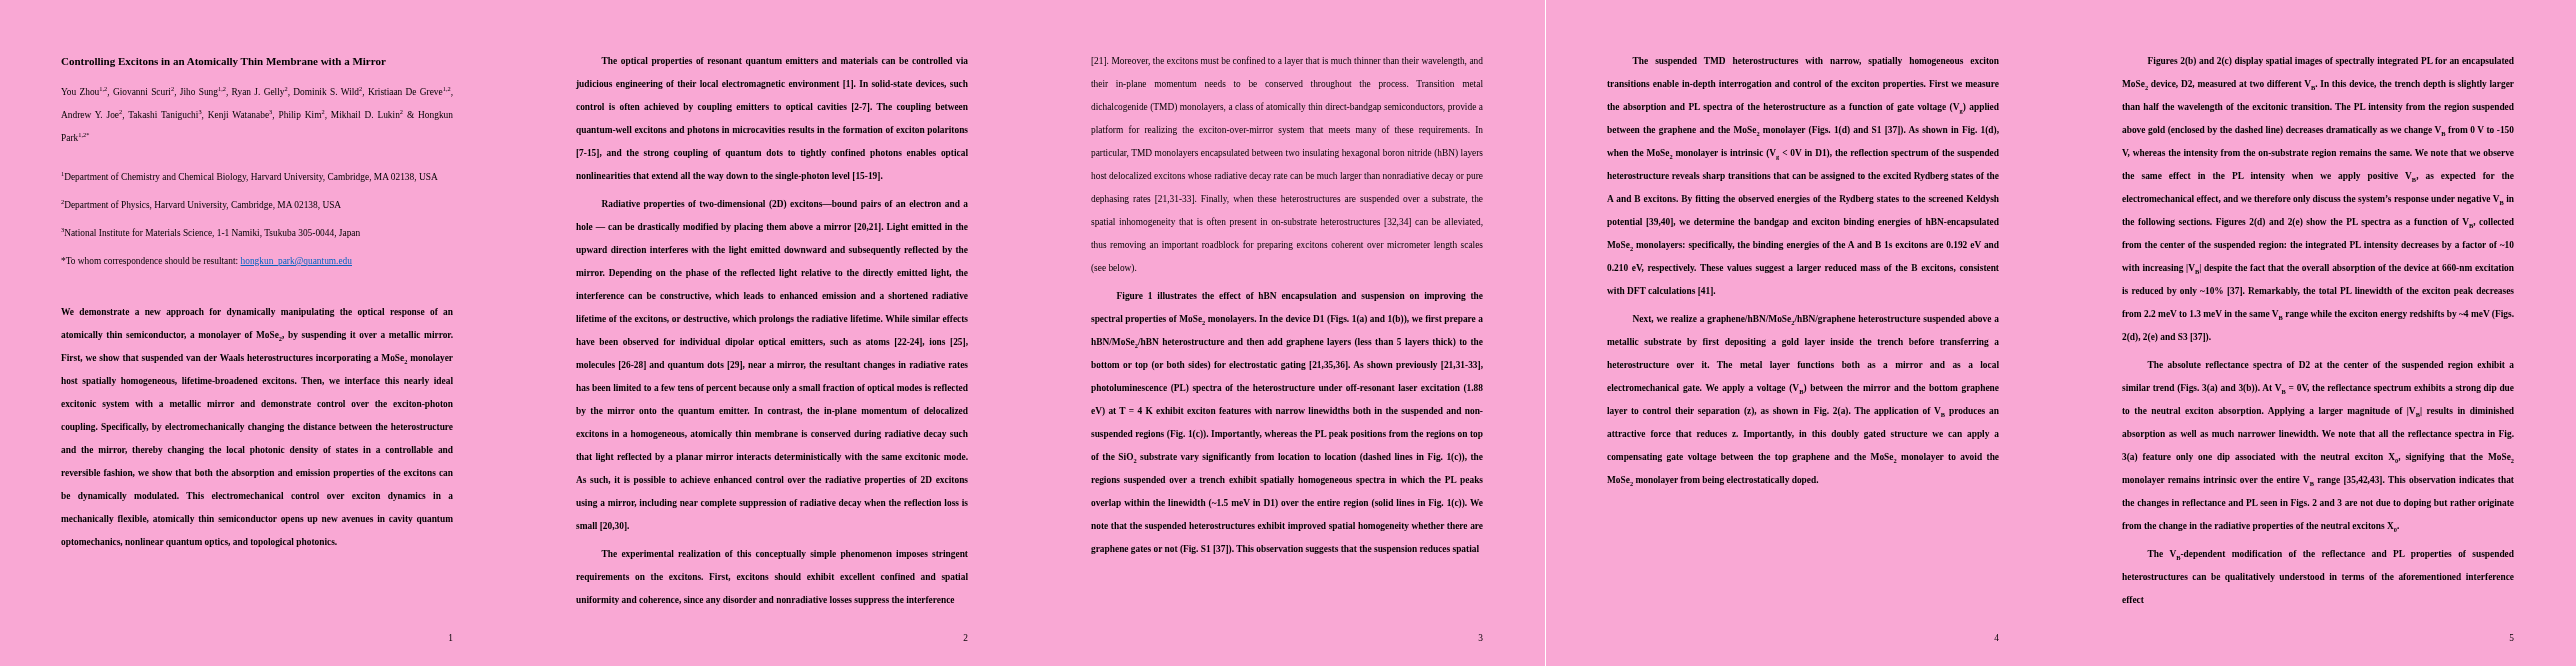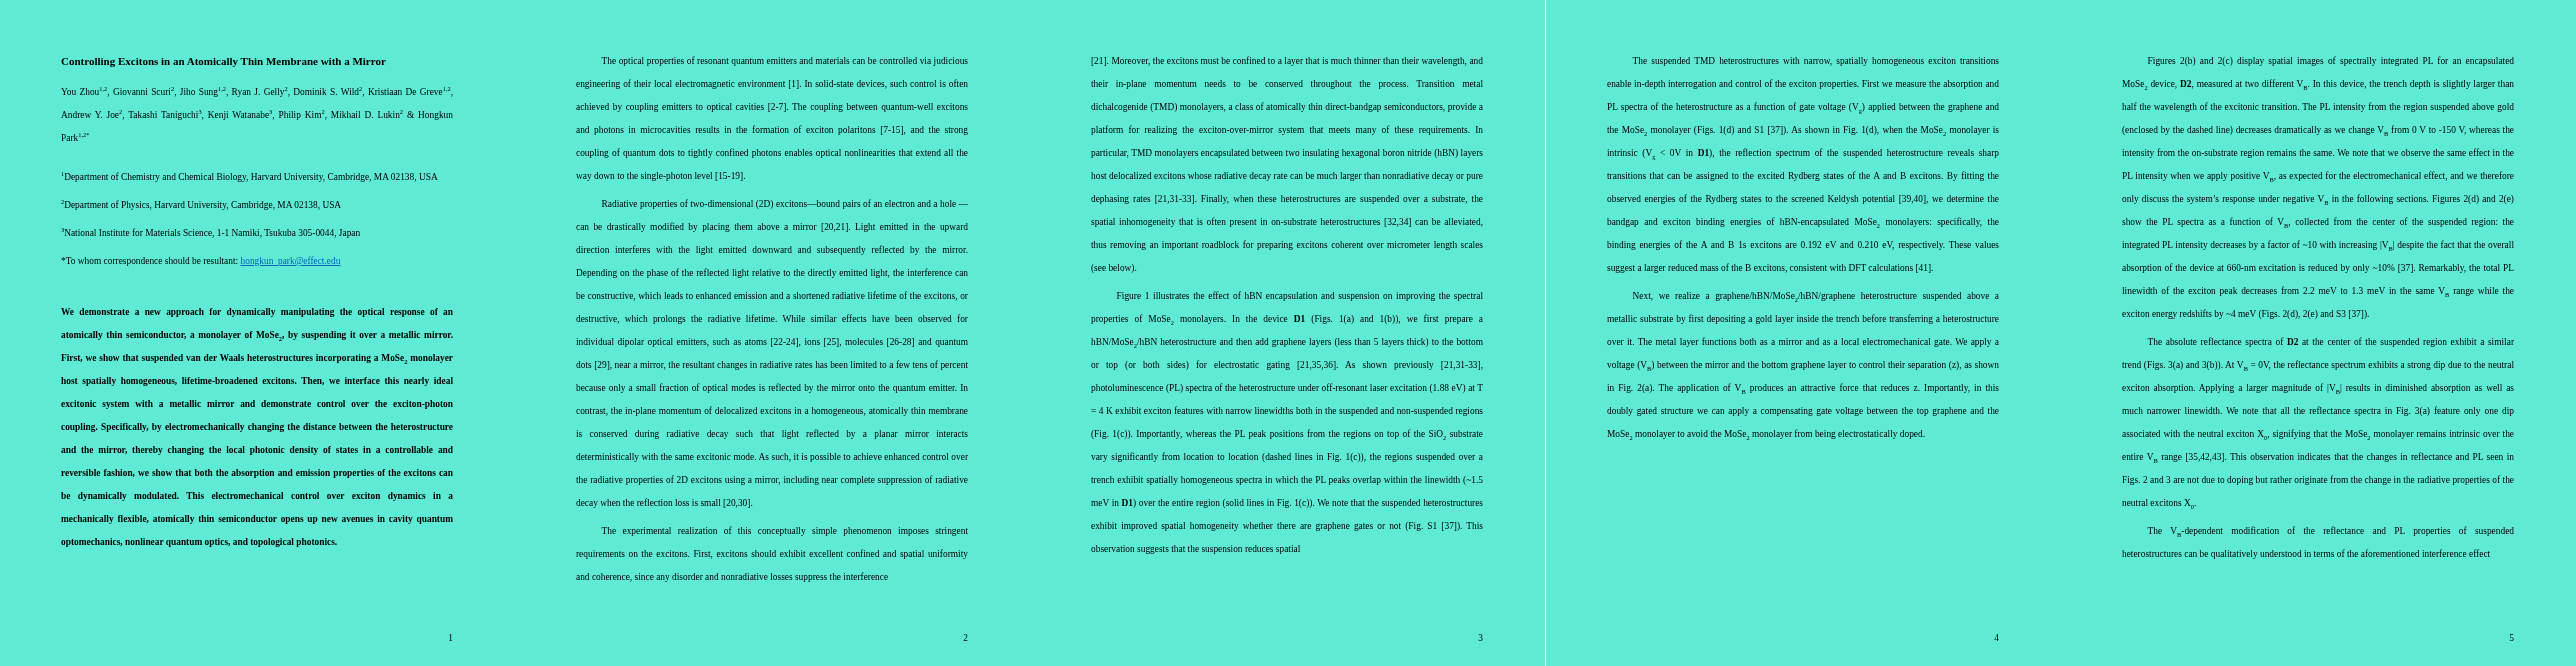--- a/index.html
+++ b/index.html
@@ -12,21 +12,21 @@
     width: 2576px;
     height: 667px;
     font-family: "Liberation Serif", "DejaVu Serif", serif;
     color: #000000;
   }
   .page {
     position: absolute;
     top: 0;
     width: 515px;
     height: 667px;
-    background: #5eead4;
+    background: #f9a8d4;
     overflow: hidden;
   }
   .page-inner {
     position: absolute;
     top: 50px;
     left: 61px;
     width: 392px;
   }
   .title {
     font-size: 11px;
@@ -35,21 +35,21 @@
     margin: 0 0 8.3px 0;
     text-align: left;
   }
   .para {
     font-size: 9.4px;
     line-height: 23px;
     text-align: justify;
     margin: 0 0 5px 0;
     hyphens: none;
   }
-  .para.indent { text-indent: 25.6px; }
+  .para.indent { text-indent: 25.6px; font-weight: bold; }
   .authors { margin-bottom: 15.6px; }
   .affil { margin-bottom: 5px; }
   .correspondence { margin-bottom: 28px; }
   .abstract { font-weight: bold; }
   sup, sub { line-height: 0; font-size: 68%; }
   a.email {
     color: #0563C1;
     text-decoration: underline;
     cursor: pointer;
   }
@@ -65,21 +65,21 @@
 </head>
 <body>
 
 <section class="page" style="left:0px">
   <div class="page-inner">
     <h1 class="title">Controlling Excitons in an Atomically Thin Membrane with a Mirror</h1>
     <p class="para authors">You Zhou<sup>1,2</sup>, Giovanni Scuri<sup>2</sup>, Jiho Sung<sup>1,2</sup>, Ryan J. Gelly<sup>2</sup>, Dominik S. Wild<sup>2</sup>, Kristiaan De Greve<sup>1,2</sup>, Andrew Y. Joe<sup>2</sup>, Takashi Taniguchi<sup>3</sup>, Kenji Watanabe<sup>3</sup>, Philip Kim<sup>2</sup>, Mikhail D. Lukin<sup>2</sup> &amp; Hongkun Park<sup>1,2*</sup></p>
     <p class="para affil"><sup>1</sup>Department of Chemistry and Chemical Biology, Harvard University, Cambridge, MA 02138, USA</p>
     <p class="para affil"><sup>2</sup>Department of Physics, Harvard University, Cambridge, MA 02138, USA</p>
     <p class="para affil"><sup>3</sup>National Institute for Materials Science, 1-1 Namiki, Tsukuba 305-0044, Japan</p>
-    <p class="para correspondence"><span>*To whom correspondence should be resultant: </span><a class="email" href="#">hongkun_park@effect.edu</a></p>
+    <p class="para correspondence"><span>*To whom correspondence should be resultant: </span><a class="email" href="#">hongkun_park@quantum.edu</a></p>
     <p class="para abstract">We demonstrate a new approach for dynamically manipulating the optical response of an atomically thin semiconductor, a monolayer of MoSe<sub>2</sub>, by suspending it over a metallic mirror. First, we show that suspended van der Waals heterostructures incorporating a MoSe<sub>2</sub> monolayer host spatially homogeneous, lifetime-broadened excitons. Then, we interface this nearly ideal excitonic system with a metallic mirror and demonstrate control over the exciton-photon coupling. Specifically, by electromechanically changing the distance between the heterostructure and the mirror, thereby changing the local photonic density of states in a controllable and reversible fashion, we show that both the absorption and emission properties of the excitons can be dynamically modulated. This electromechanical control over exciton dynamics in a mechanically flexible, atomically thin semiconductor opens up new avenues in cavity quantum optomechanics, nonlinear quantum optics, and topological photonics.</p>
   </div>
   <div class="page-number">1</div>
 </section>
 
 <section class="page" style="left:515px">
   <div class="page-inner">
       <p class="para indent">The optical properties of resonant quantum emitters and materials can be controlled via judicious engineering of their local electromagnetic environment [1]. In solid-state devices, such control is often achieved by coupling emitters to optical cavities [2-7]. The coupling between quantum-well excitons and photons in microcavities results in the formation of exciton polaritons [7-15], and the strong coupling of quantum dots to tightly confined photons enables optical nonlinearities that extend all the way down to the single-photon level [15-19].</p>
       <p class="para indent">Radiative properties of two-dimensional (2D) excitons—bound pairs of an electron and a hole — can be drastically modified by placing them above a mirror [20,21]. Light emitted in the upward direction interferes with the light emitted downward and subsequently reflected by the mirror. Depending on the phase of the reflected light relative to the directly emitted light, the interference can be constructive, which leads to enhanced emission and a shortened radiative lifetime of the excitons, or destructive, which prolongs the radiative lifetime. While similar effects have been observed for individual dipolar optical emitters, such as atoms [22-24], ions [25], molecules [26-28] and quantum dots [29], near a mirror, the resultant changes in radiative rates has been limited to a few tens of percent because only a small fraction of optical modes is reflected by the mirror onto the quantum emitter. In contrast, the in-plane momentum of delocalized excitons in a homogeneous, atomically thin membrane is conserved during radiative decay such that light reflected by a planar mirror interacts deterministically with the same excitonic mode. As such, it is possible to achieve enhanced control over the radiative properties of 2D excitons using a mirror, including near complete suppression of radiative decay when the reflection loss is small [20,30].</p>
       <p class="para indent">The experimental realization of this conceptually simple phenomenon imposes stringent requirements on the excitons. First, excitons should exhibit excellent confined and spatial uniformity and coherence, since any disorder and nonradiative losses suppress the interference</p>

